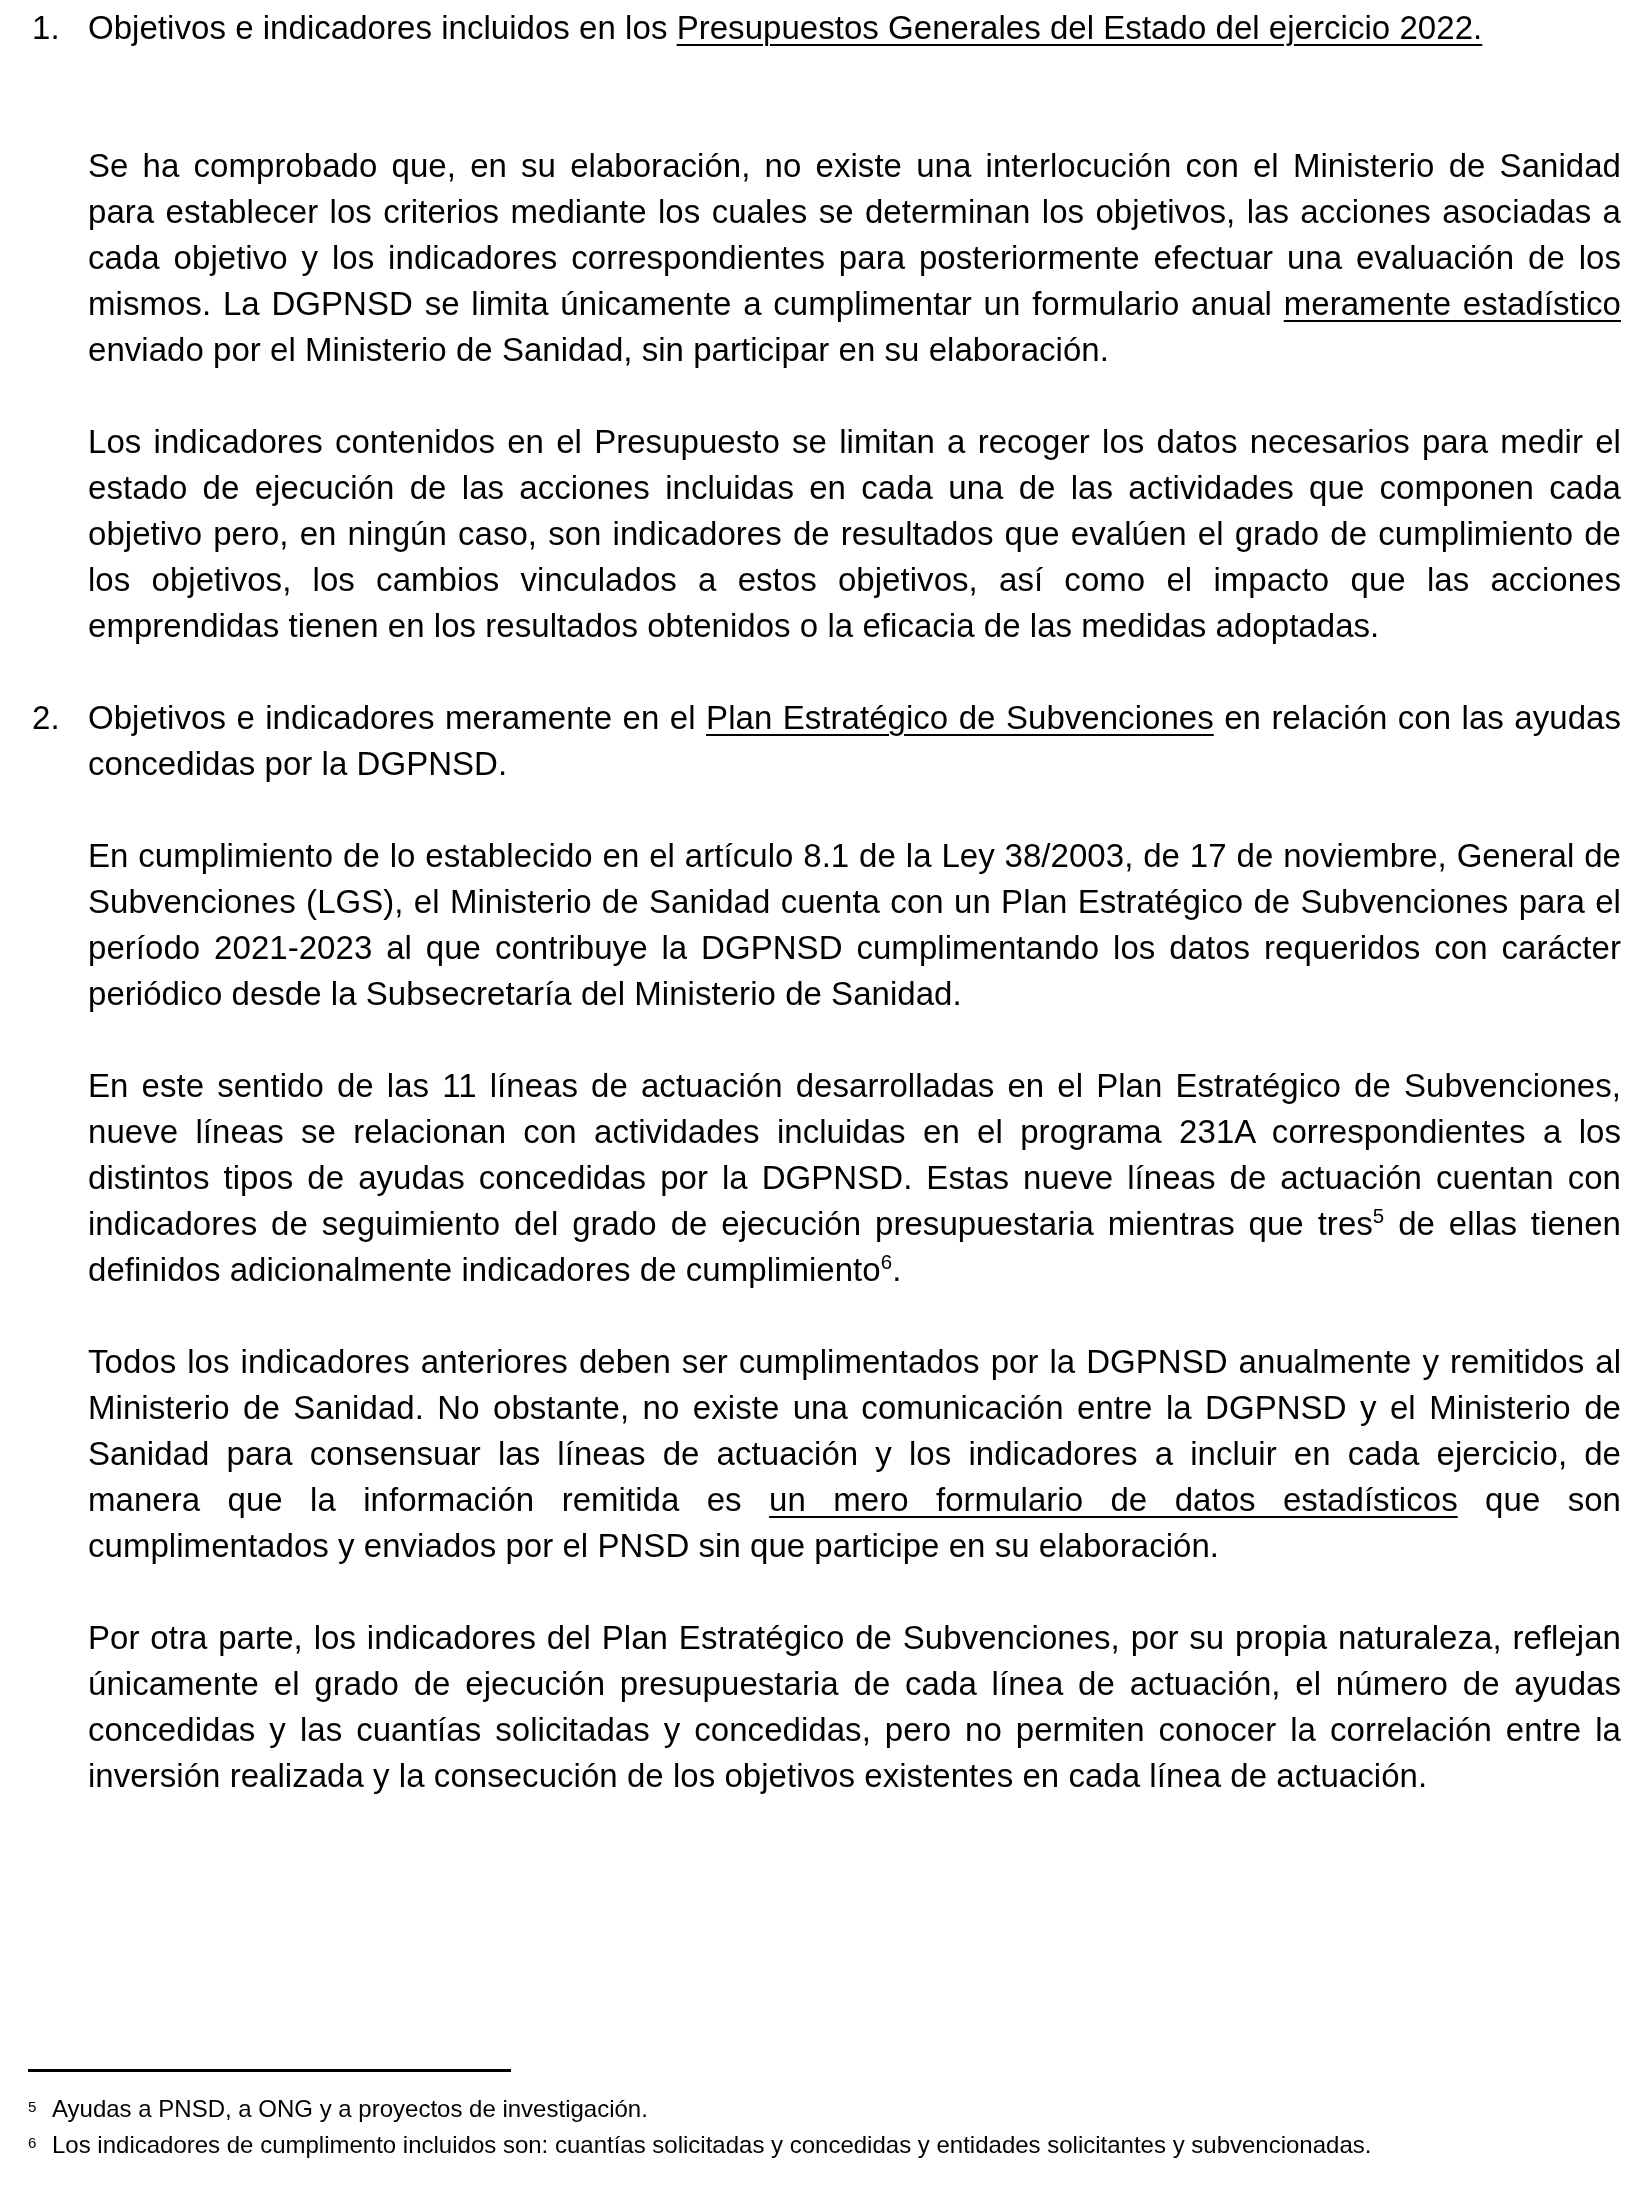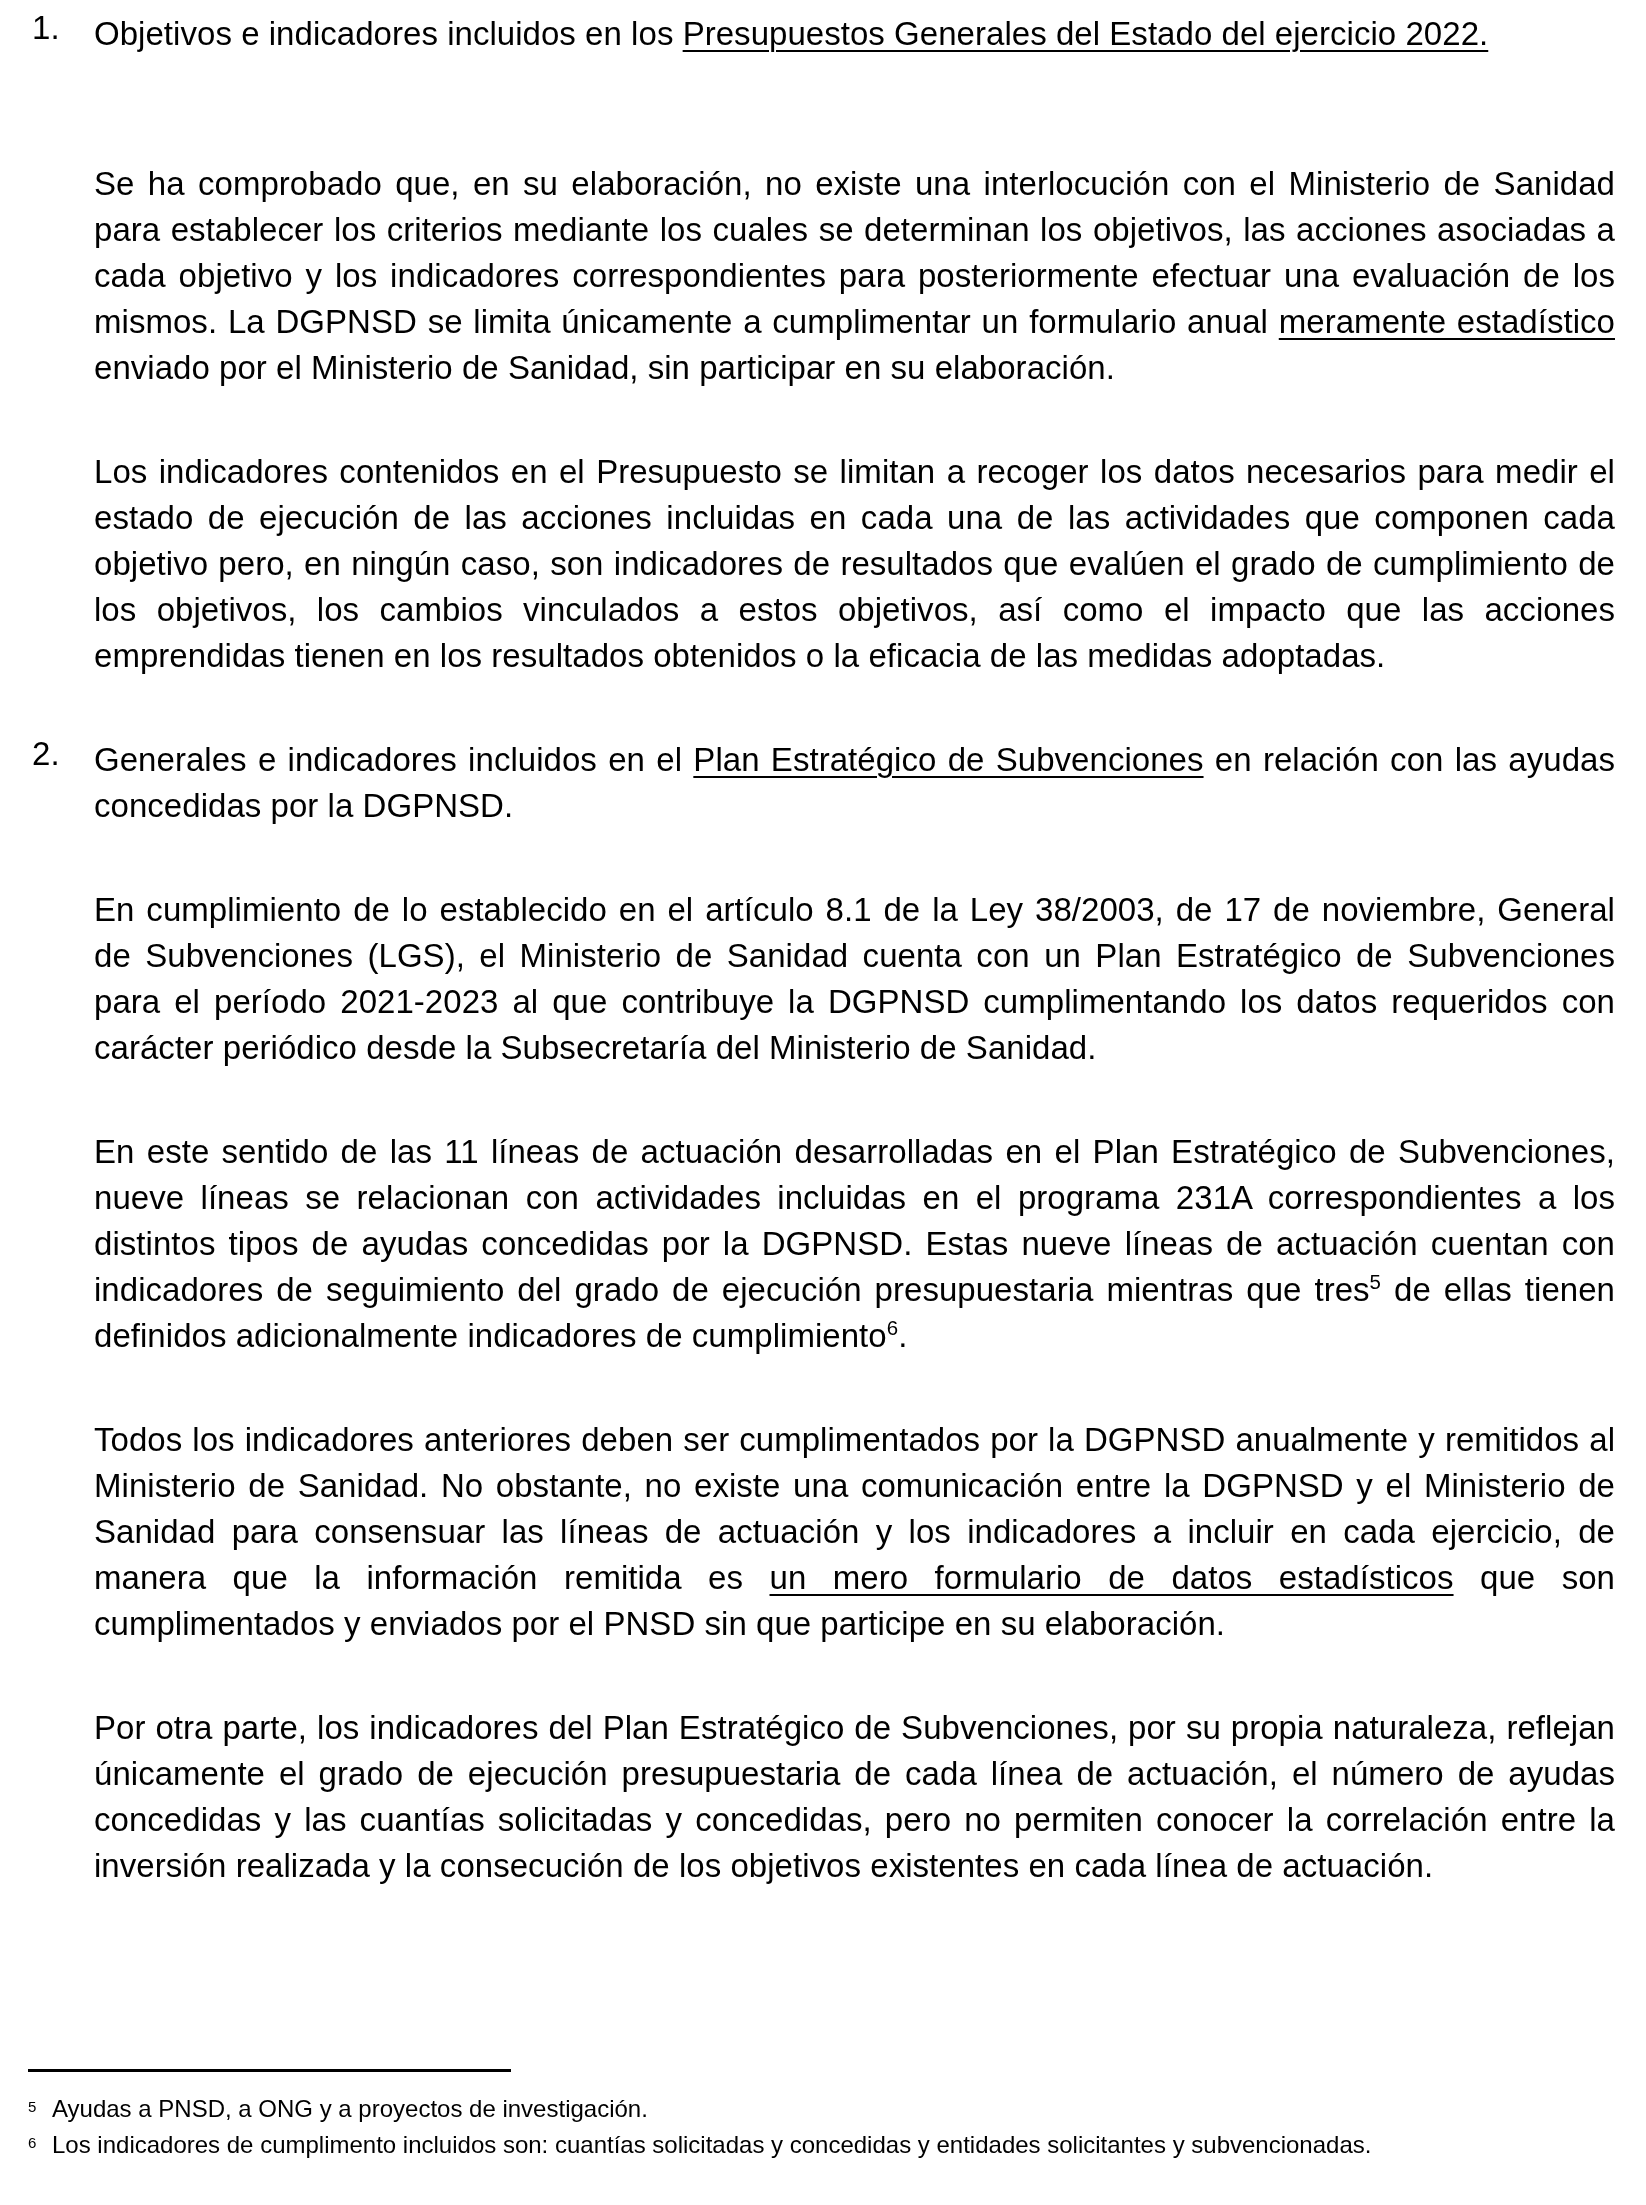--- a/index.html
+++ b/index.html
@@ -44,21 +44,21 @@
     line-height: 46px;
     text-align: left;
     letter-spacing: 0.2px;
   }
   .list-body {
     flex: 1 1 auto;
     width: 1533px;
   }
 
   p.para {
-    margin: 6px;
+    margin: 0;
     font-size: 33px;
     line-height: 46px;
     text-align: justify;
     text-justify: inter-word;
     letter-spacing: 0.04px;
     word-spacing: 0px;
     hyphens: none;
   }
 
   
@@ -144,21 +144,21 @@
 
     <div class="indent-block">
       <p class="para">Los indicadores contenidos en el Presupuesto se limitan a recoger los datos necesarios para medir el estado de ejecución de las acciones incluidas en cada una de las actividades que componen cada objetivo pero, en ningún caso, son indicadores de resultados que evalúen el grado de cumplimiento de los objetivos, los cambios vinculados a estos objetivos, así como el impacto que las acciones emprendidas tienen en los resultados obtenidos o la eficacia de las medidas adoptadas.</p>
     </div>
 
     <div class="gap-para"></div>
 
     <div class="list-item">
       <div class="list-marker">2.</div>
       <div class="list-body">
-        <p class="para"><span>Generales e indicadores incluidos en el </span><u class="ul">Plan Estratégico de Subvenciones</u><span> en relación con las ayudas concedidas por la DGPNSD.</span></p>
+        <p class="para"><span>Objetivos e indicadores meramente en el </span><u class="ul">Plan Estratégico de Subvenciones</u><span> en relación con las ayudas concedidas por la DGPNSD.</span></p>
       </div>
     </div>
 
     <div class="gap-para"></div>
 
     <div class="indent-block">
       <p class="para">En cumplimiento de lo establecido en el artículo 8.1 de la Ley 38/2003, de 17 de noviembre, General de Subvenciones (LGS), el Ministerio de Sanidad cuenta con un Plan Estratégico de Subvenciones para el período 2021-2023 al que contribuye la DGPNSD cumplimentando los datos requeridos con carácter periódico desde la Subsecretaría del Ministerio de Sanidad.</p>
     </div>
 
     <div class="gap-para"></div>

